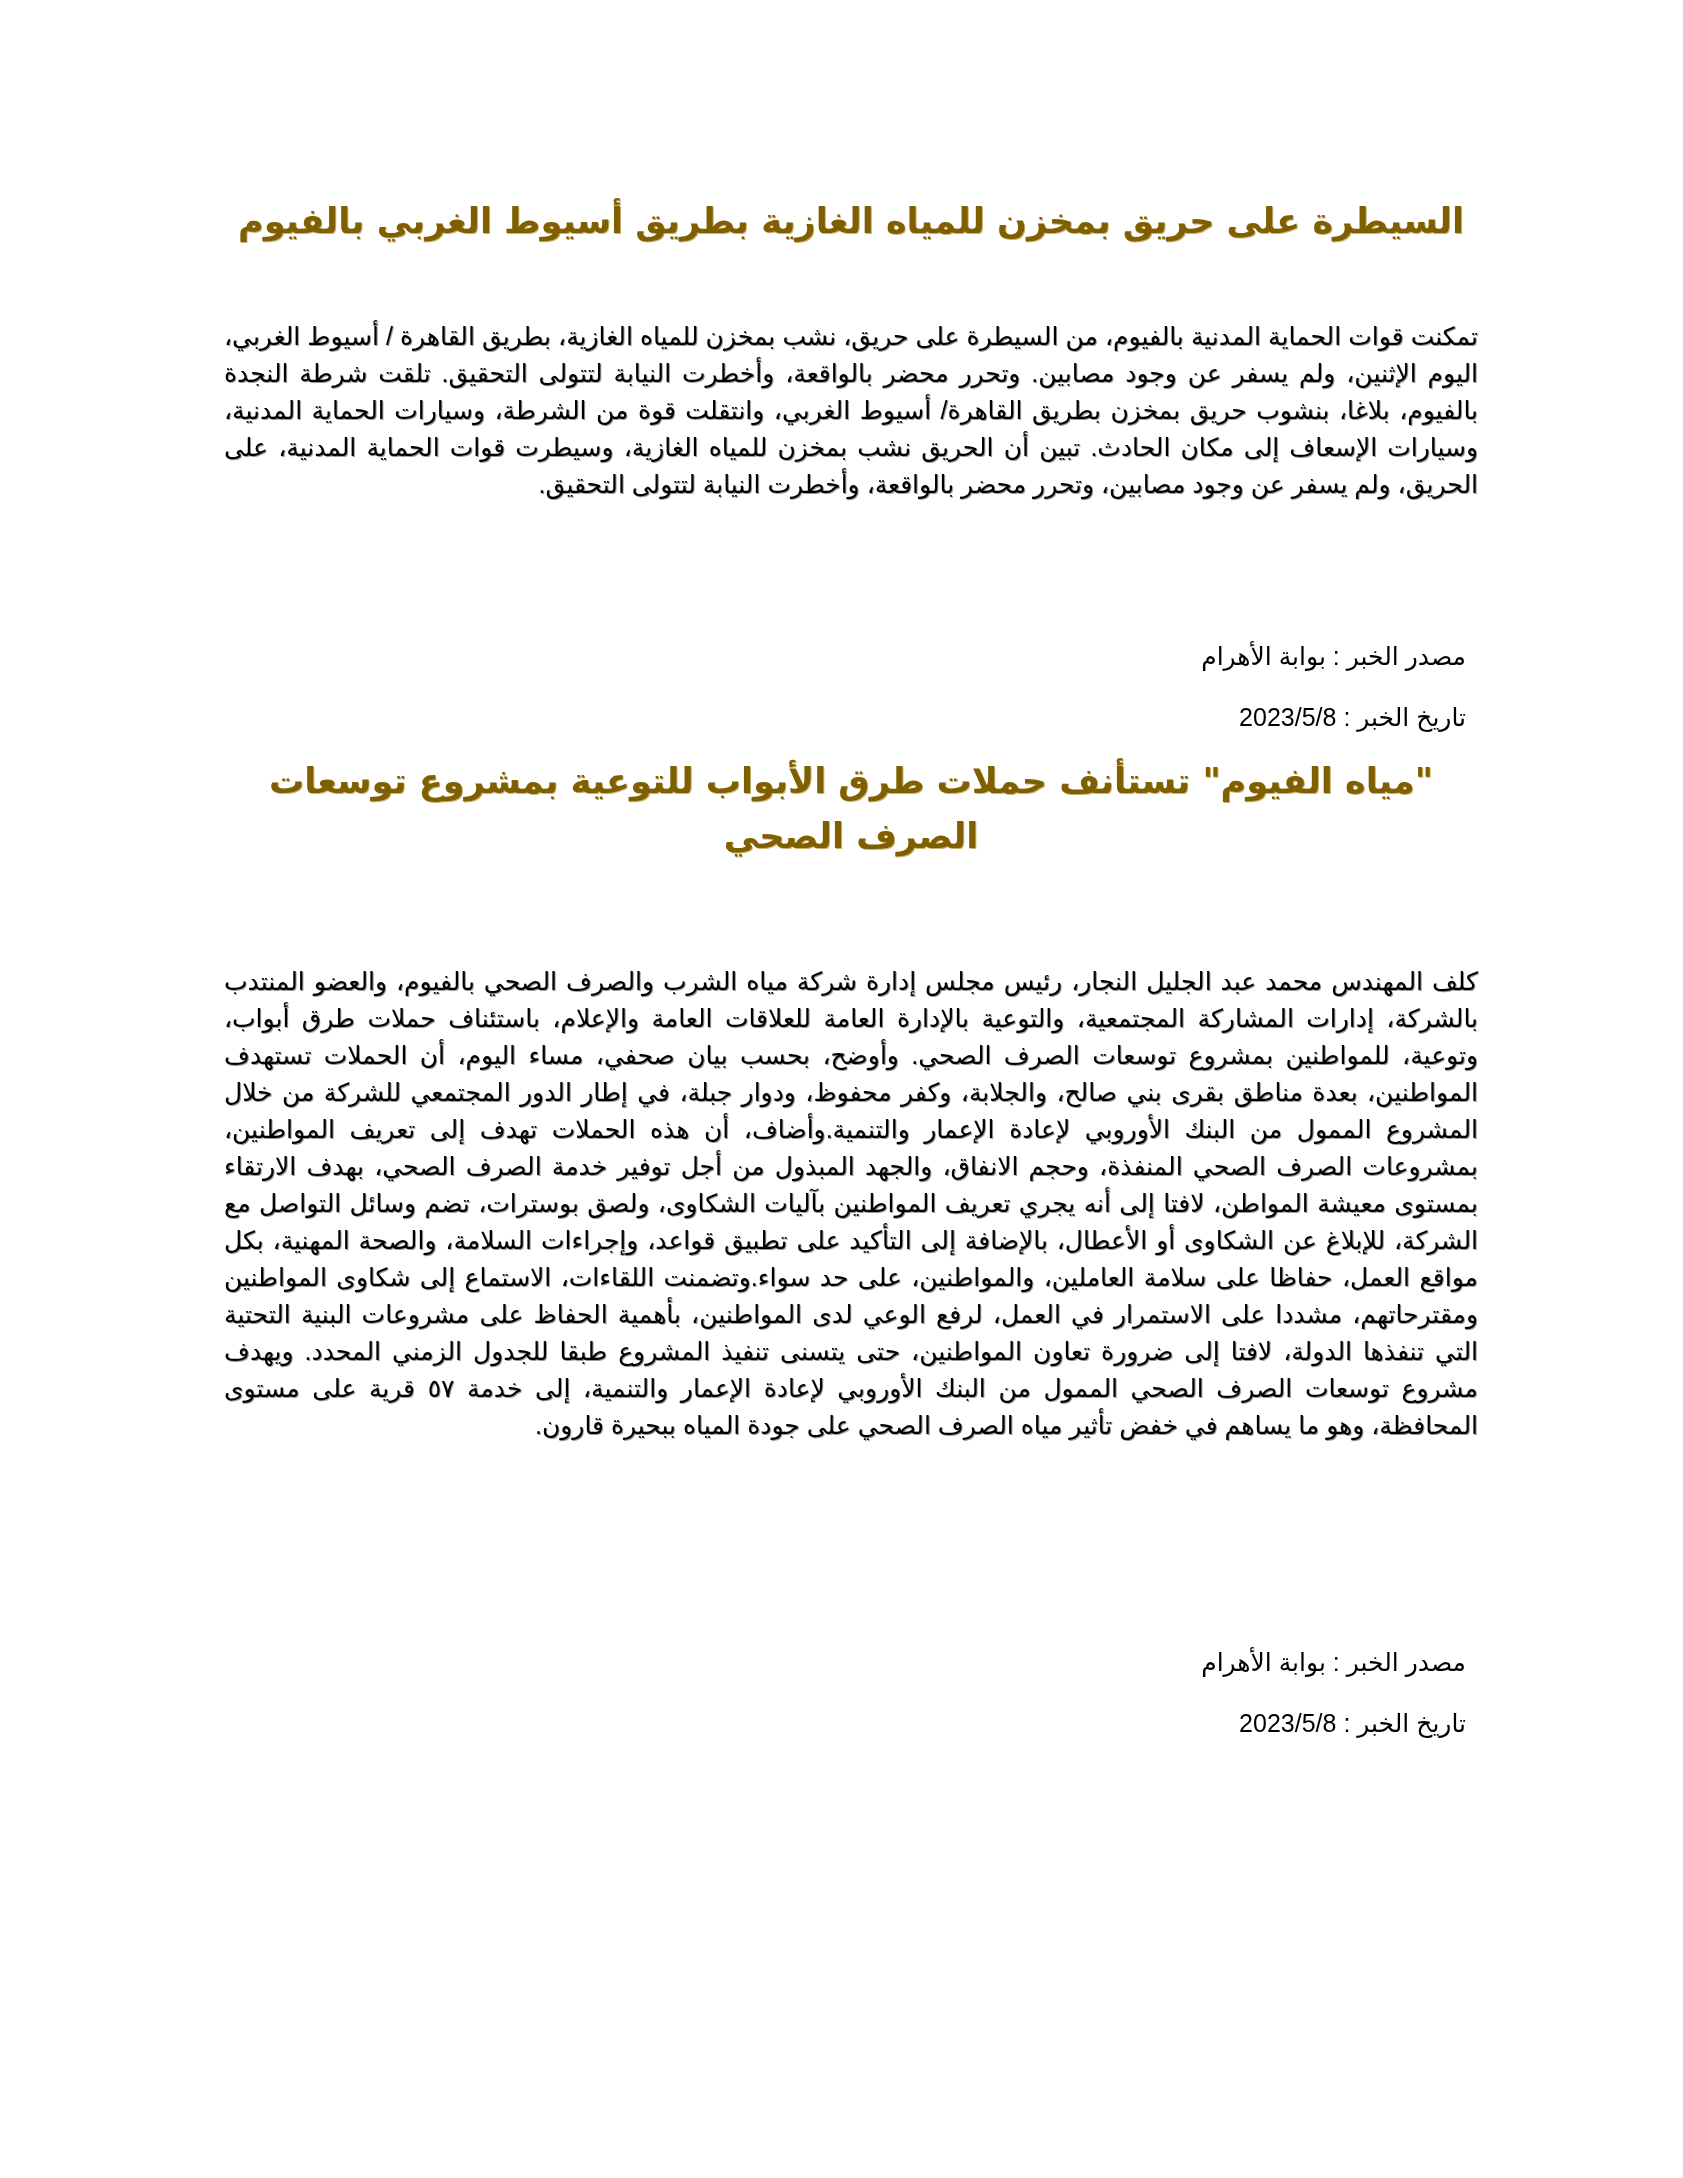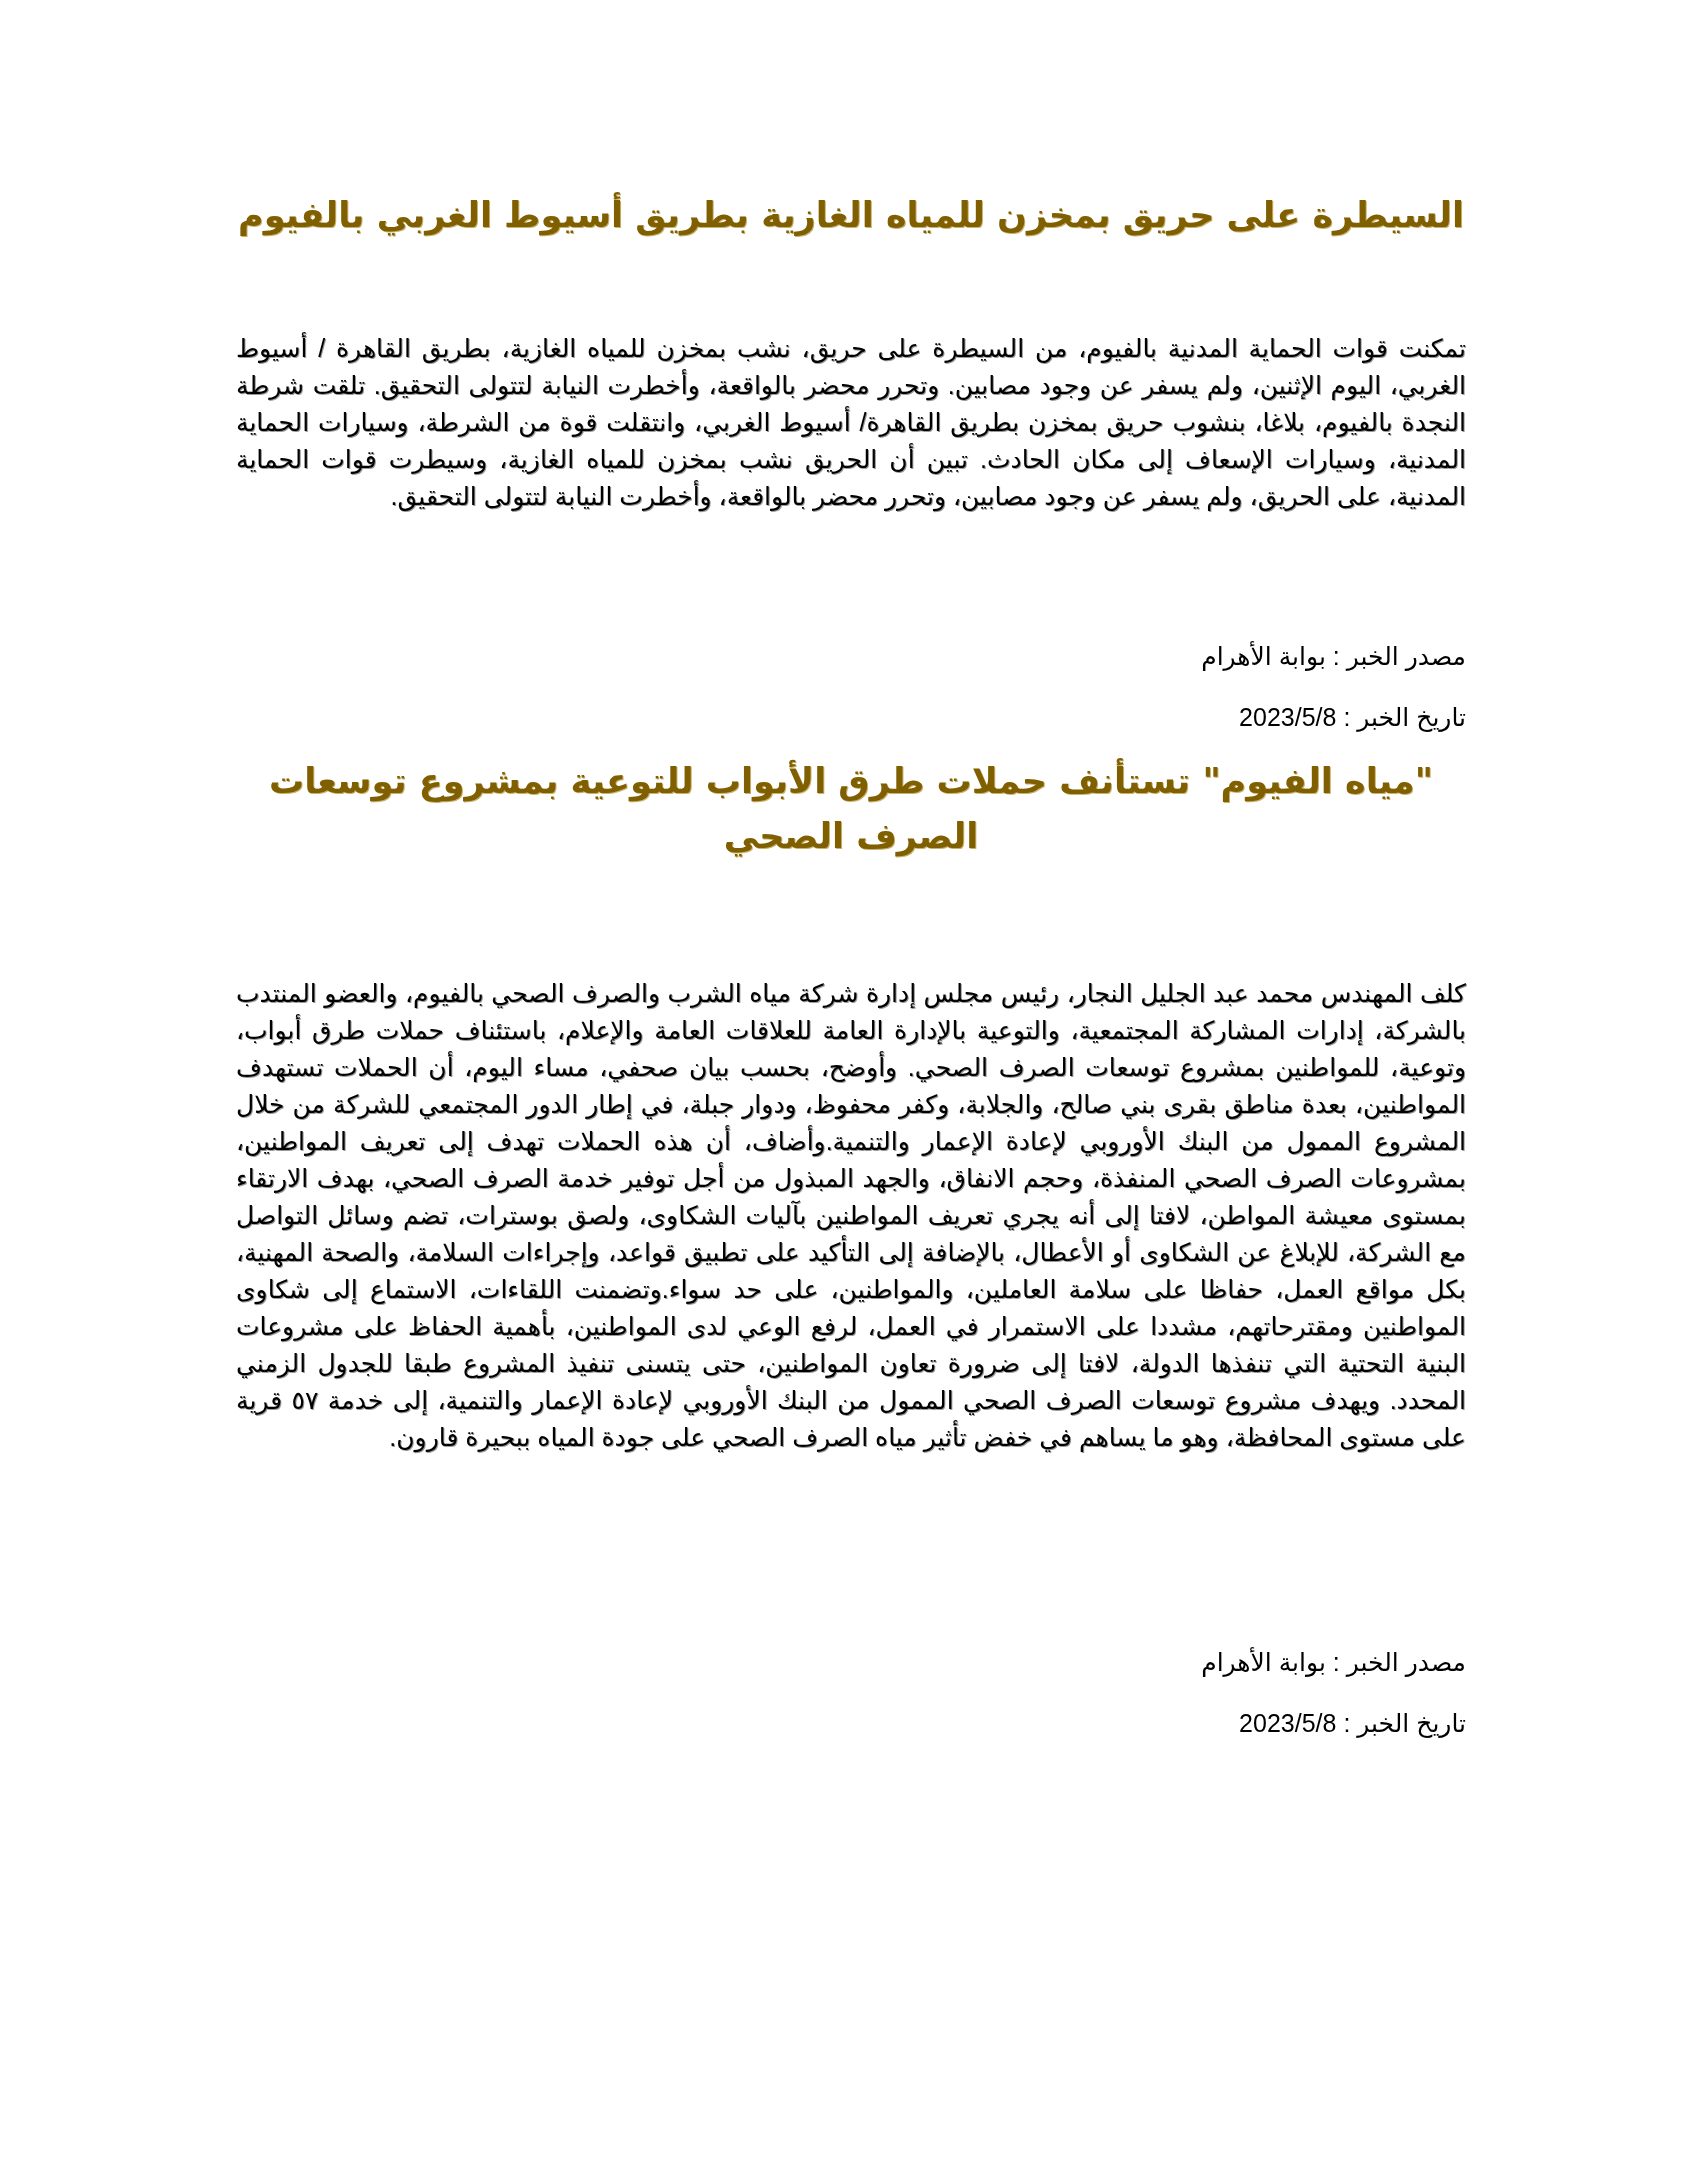--- a/index.html
+++ b/index.html
@@ -31,36 +31,36 @@
     color: #7f5f00;
     margin: 0;
     text-shadow: 1px 1px 0 #c9b270;
   }
   .article-body {
     font-family: "Liberation Sans", "DejaVu Sans", sans-serif;
     font-size: 25px;
     line-height: 37px;
     text-align: justify;
     text-align-last: right;
-    margin: 16px;
+    margin: 4px;
     text-shadow: 1px 1px 0 #999999;
     letter-spacing: 0px;
   }
   .meta-line {
     font-family: "Liberation Sans", "DejaVu Sans", sans-serif;
     font-size: 25px;
     line-height: 36px;
     margin: 16px;
     text-align: right;
     color: #000000;
   }
   .meta-line .meta-value {
     unicode-bidi: isolate;
   }
-  #title-1 { position: absolute; top: 188px; right: 0; left: 0; }
+  #title-1 { position: absolute; top: 194px; right: 0; left: 0; }
   #body-1  { position: absolute; top: 314px; right: 0; left: 0; }
   #source-1 { position: absolute; top: 622px; right: 0; left: 0; }
   #date-1   { position: absolute; top: 683px; right: 0; left: 0; }
   #title-2 { position: absolute; top: 754px; right: 0; left: 0; }
   #body-2  { position: absolute; top: 959px; right: 0; left: 0; }
   #source-2 { position: absolute; top: 1628px; right: 0; left: 0; }
   #date-2   { position: absolute; top: 1689px; right: 0; left: 0; }
 </style>
 </head>
 <body>

